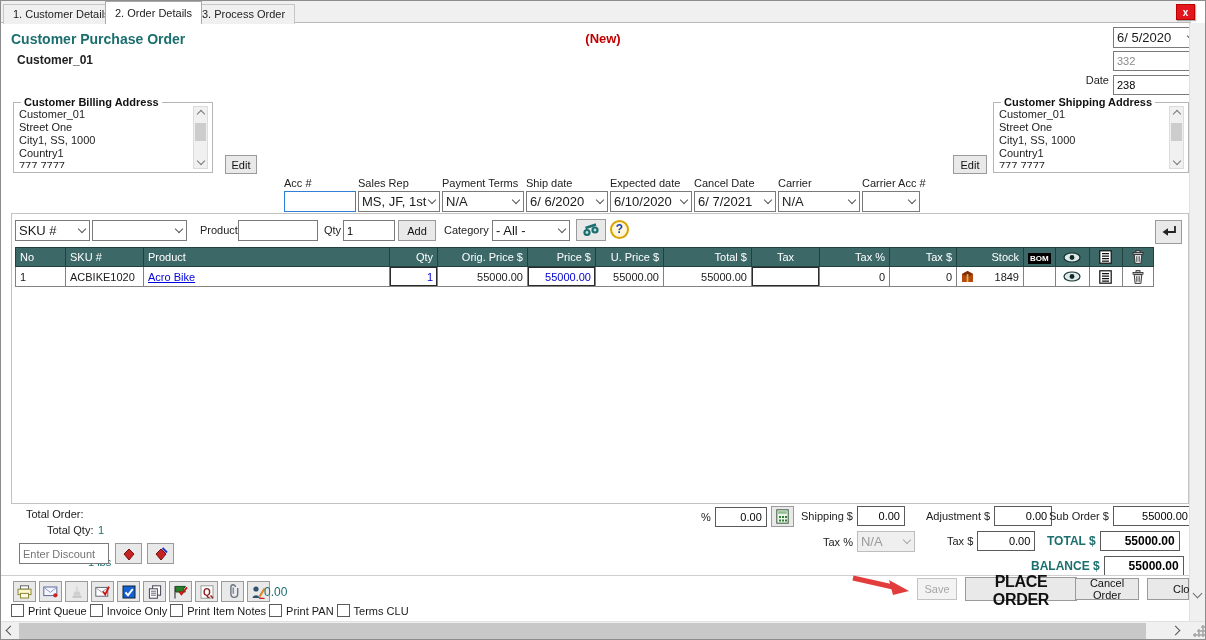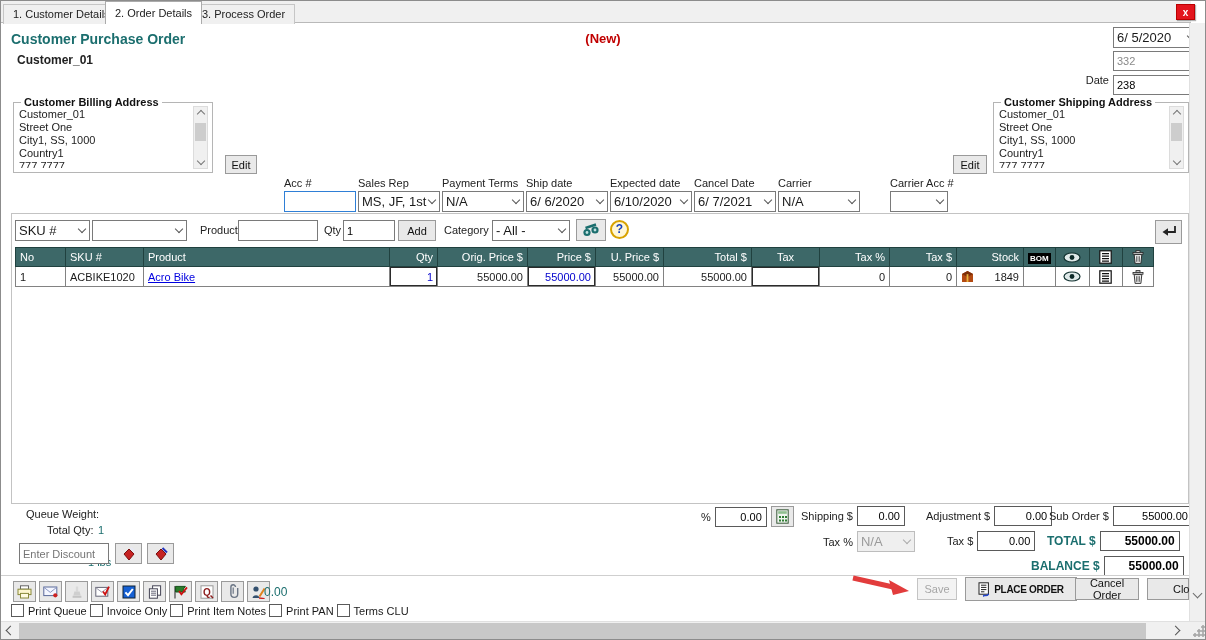--- a/index.html
+++ b/index.html
@@ -188,21 +188,21 @@
         <span class="chev"></span>
       </div>
   </div>
   <div class="fgroup" style="left:777px; width:82px;">
     <div class="flabel">Carrier</div>
     <div class="combo">
         <span class="val">N/A</span>
         <span class="chev"></span>
       </div>
   </div>
-  <div class="fgroup" style="left:889px; width:58px;">
+  <div class="fgroup" style="left:861px; width:58px;">
     <div class="flabel">Carrier Acc #</div>
     <div class="combo">
         <span class="val"></span>
         <span class="chev"></span>
       </div>
   </div>
 
   <div class="grid-container"></div>
 
   <div class="combo abs" style="left:14px; top:219px; width:75px;">
@@ -335,21 +335,21 @@
               <rect x="4" y="0.6" width="4" height="1.6" fill="#eee" stroke="#222" stroke-width="0.8"></rect>
               <rect x="1" y="2.4" width="10" height="1.8" fill="#ddd" stroke="#222" stroke-width="0.8"></rect>
               <path d="M2.2 4.6 h7.6 l-0.9 8.8 h-5.8 z" fill="#f2f2f2" stroke="#222" stroke-width="0.9"></path>
               <path d="M4.5 6.2 v5.6 M6 6.2 v5.6 M7.5 6.2 v5.6" stroke="#555" stroke-width="0.8"></path>
             </svg>
       </td>
     </tr>
   </tbody>
     </table>
 
-  <div class="abs tot-label" style="left:25px; top:507px;">Queue Weight:</div>
+  <div class="abs tot-label" style="left:25px; top:507px;">Total Order:</div>
   <div class="abs tot-label teal" style="left:87px; top:507px;margin-top:48px;">1 lbs</div>
   <div class="abs tot-label" style="left:46px; top:523px;">Total Qty:</div>
   <div class="abs tot-label teal" style="left:97px; top:523px;">1</div>
   <input class="tbox abs" style="left: 18px; top: 542px; width: 90px; height: 21px; color: rgb(154, 154, 154);" placeholder="Enter Discount">
   <button class="icon-btn abs" style="left:114px; top:542px; width:27px; height:21px;">
     <svg width="14" height="14" viewBox="0 0 14 14">
         <path d="M7 2 L12 7 7 13 2 7z" fill="#c52222" stroke="#7a0f0f"></path>
         <path d="M9 1 L12.5 4.5" stroke="#e8e8f5" stroke-width="2"></path>
       </svg>
   </button>
@@ -475,21 +475,21 @@
       </svg>
   </button>
   <div class="abs teal" style="left:263px; top:584px; font-size:12px;">0.00</div>
 
   <svg class="abs" style="left:850px; top:573px;" width="62" height="26" viewBox="0 0 62 26">
     <path d="M2 4 L42 13" stroke="#e23c3c" stroke-width="5" fill="none"></path>
     <path d="M58 17 L38 6 L42 21 z" fill="#e23c3c"></path>
   </svg>
 
   <button class="btn abs disabled" style="left:916px; top:577px; width:40px; height:22px;">Save</button>
-  <button class="btn abs" style="left:964px; top:576px; width:112px; height:24px; font-weight:bold; font-size:10px; gap:4px;">
+  <button class="btn abs" style="left:964px; top:576px; width:112px; height:24px; font-weight:bold; font-size:16px; gap:4px;flex-direction:column;">
     <svg width="12" height="15" viewBox="0 0 12 15">
         <rect x="1" y="0.8" width="9.4" height="11.4" fill="#fff" stroke="#222"></rect>
         <path d="M3 3.2h5.4M3 5.4h5.4M3 7.6h5.4M3 9.8h3.4" stroke="#222"></path>
         <path d="M10.8 12 q-2.4 2.6 -5 1" stroke="#2244cc" stroke-width="1.3" fill="none"></path>
         <path d="M7.2 13.8 l-2.4 -1 0.6 2.4z" fill="#2244cc"></path>
       </svg>
     <span style="letter-spacing:-0.3px;">PLACE ORDER</span>
   </button>
   <button class="btn abs" style="left:1074px; top:577px; width:64px; height:22px;">Cancel Order</button>
   <button class="btn abs" style="left:1146px; top:577px; width:42px; height:22px;padding-left:38px;">Close</button>

